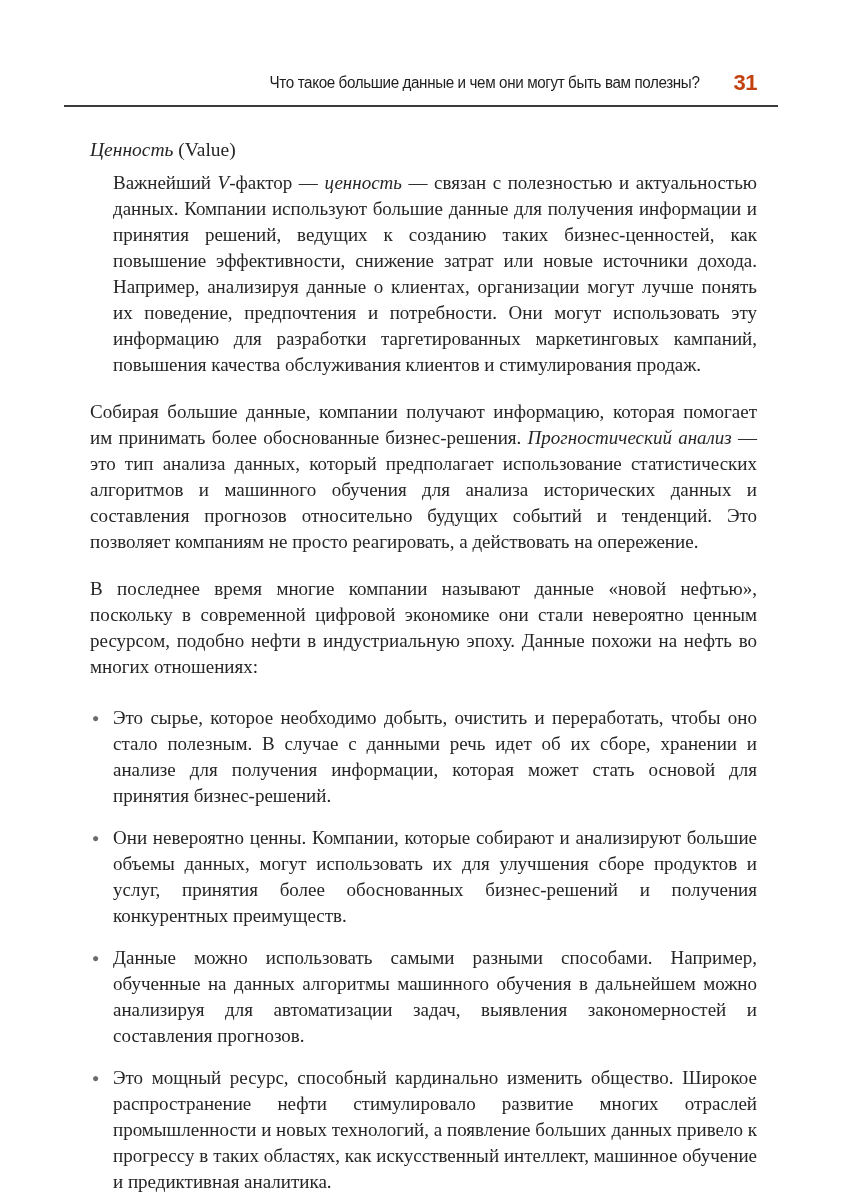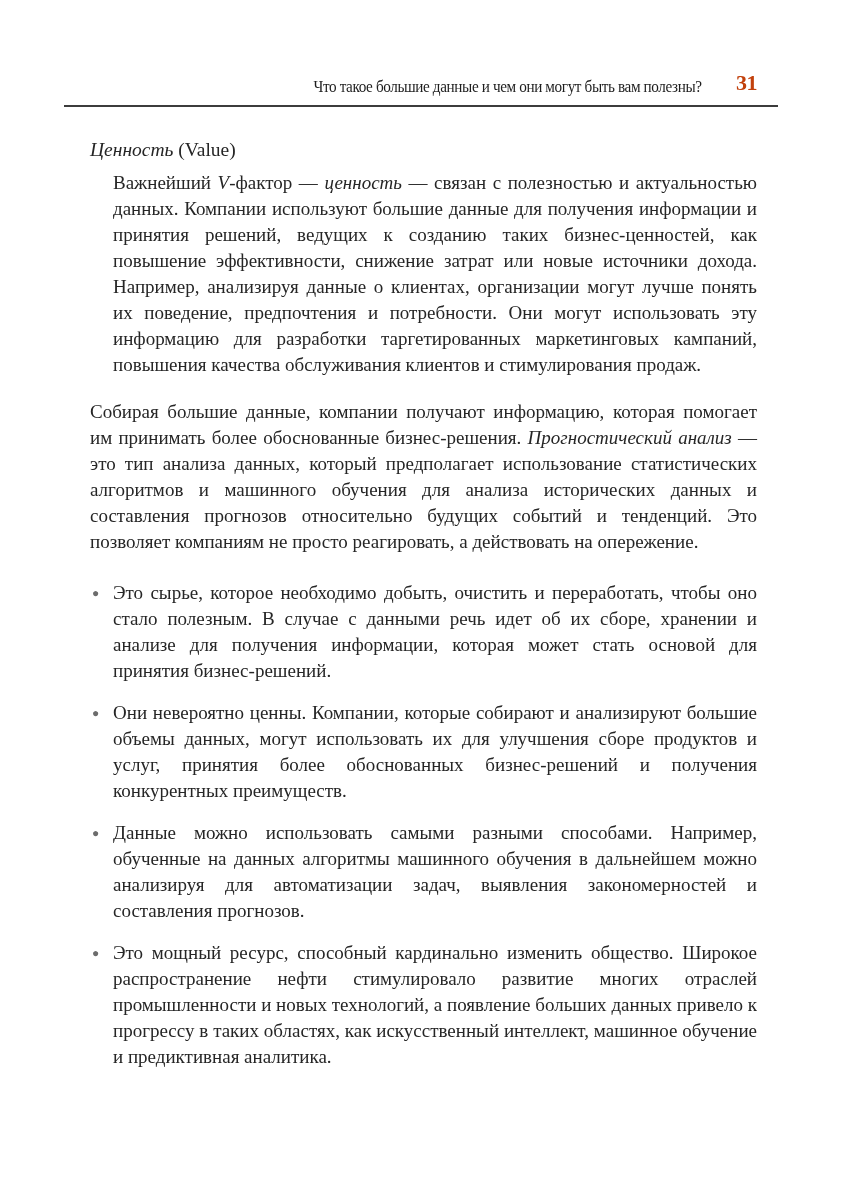--- a/index.html
+++ b/index.html
@@ -16,23 +16,23 @@
     box-sizing: border-box;
     padding: 70px 92px 0 90px;
     font-family: "Liberation Serif", "DejaVu Serif", serif;
     color: #262626;
     overflow: hidden;
   }
   
   .running-head {
     display: flex;
     justify-content: flex-end;
-    align-items: flex-end;
+    align-items: center;
     gap: 34px;
-    font-family: Liberation Serif, serif;
+    font-family: Liberation Sans, sans-serif;
   }
   .rh-title {
     font-size: 16px;
     letter-spacing: -0.4px;
     color: #1e1e1e;
     transform: scaleX(0.95);
     transform-origin: right center;
   }
   .rh-num {
     font-size: 22px;
@@ -109,20 +109,21 @@
 
   <main class="content">
 
 
     <h2 class="subhead"><span class="term">Ценность</span> <span>(Value)</span></h2>
 
     <p class="indent"><span>Важнейший </span><em>V</em><span>-фактор — </span><em>ценность</em><span> — связан с полезностью и актуальностью данных. Компании используют большие данные для получения информации и принятия решений, ведущих к созданию таких бизнес-ценностей, как повышение эффективности, снижение затрат или новые источники дохода. Например, анализируя данные о клиентах, организации могут лучше понять их поведение, предпочтения и потребности. Они могут использовать эту информацию для разработки таргетированных маркетинговых кампаний, повышения качества обслуживания клиентов и стимулирования продаж.</span></p>
 
     <p><span>Собирая большие данные, компании получают информацию, которая помогает им принимать более обоснованные бизнес-решения. </span><em>Прогностический анализ</em><span> — это тип анализа данных, который предполагает использование статистических алгоритмов и машинного обучения для анализа исторических данных и составления прогнозов относительно будущих событий и тенденций. Это позволяет компаниям не просто реагировать, а действовать на опережение.</span></p>
 
+    <p><span>В последнее время многие компании называют данные «новой нефтью», поскольку в современной цифровой экономике они стали невероятно ценным ресурсом, подобно нефти в индустриальную эпоху. Данные похожи на нефть во многих отношениях:</span></p>
 
     <div class="bullet-list">
 
       <div class="bullet-item">
         <span class="bullet-dot">●</span>
         <div class="bullet-text">Это сырье, которое необходимо добыть, очистить и переработать, чтобы оно стало полезным. В случае с данными речь идет об их сборе, хранении и анализе для получения информации, которая может стать основой для принятия бизнес-решений.</div>
       </div>
 
       <div class="bullet-item">
         <span class="bullet-dot">●</span>

